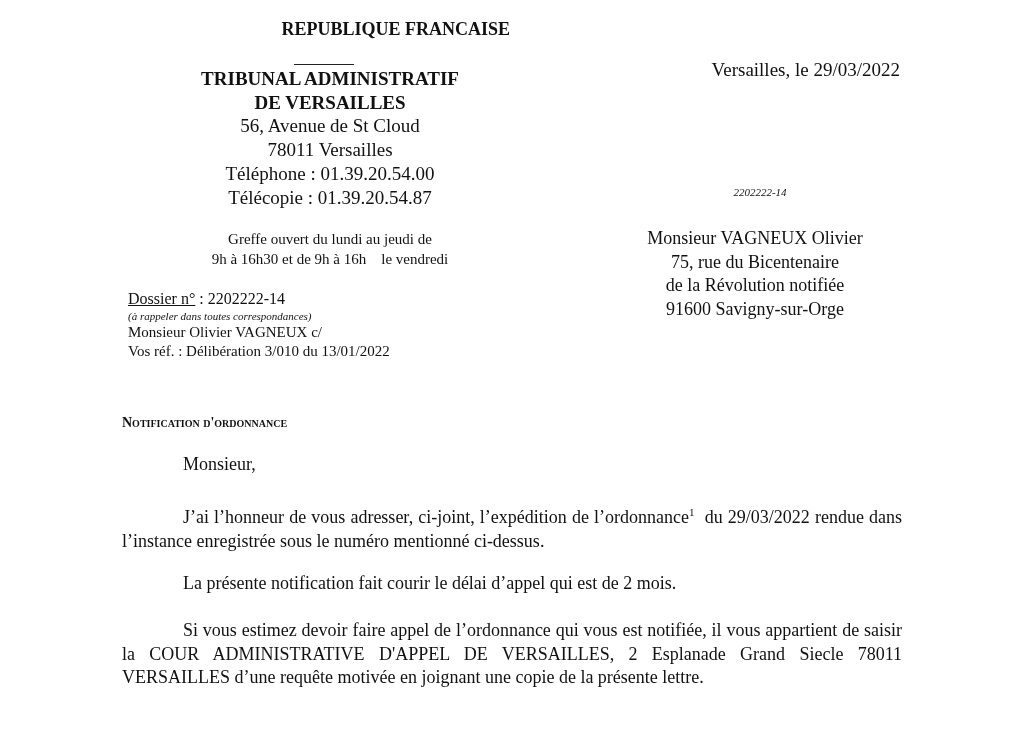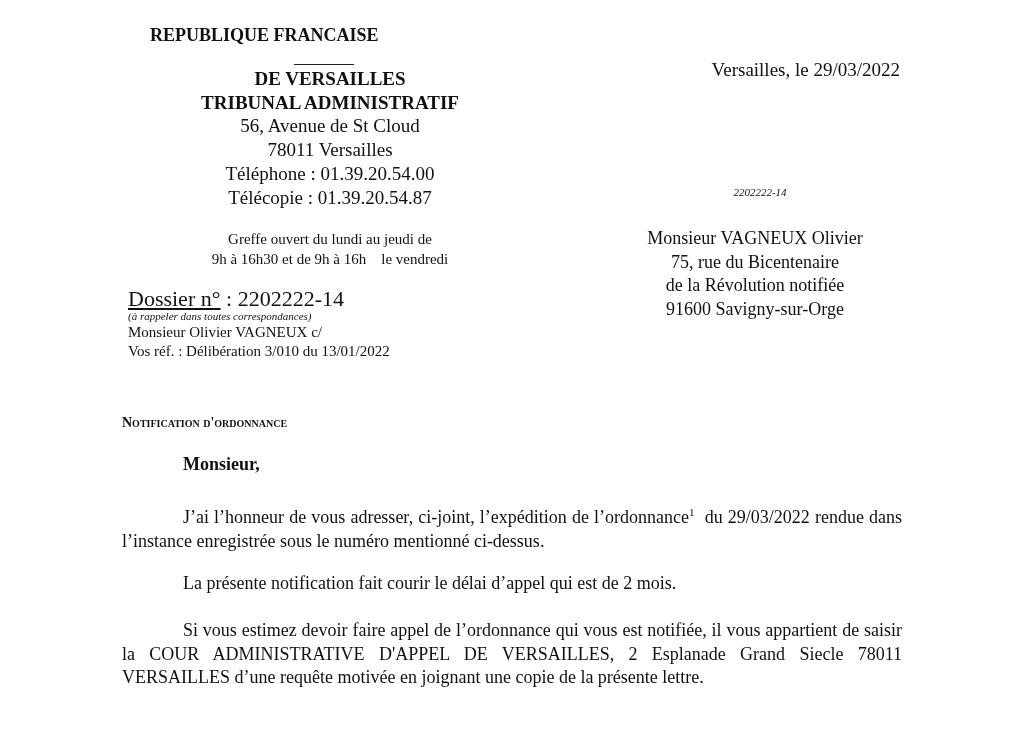--- a/index.html
+++ b/index.html
@@ -13,43 +13,43 @@
       position: relative;
       overflow: hidden;
       font-family: "Liberation Serif", serif;
       color: #111111;
     }
     .abs { position: absolute; }
     .bold { font-weight: normal; }
 
     
     .rep-title {
-      left: 150px; top: 25px; width: 360px;
-      font-size: 18px; font-weight: bold; text-align: left;
+      left: 150px; top: 19px; width: 360px;
+      font-size: 18px; font-weight: bold; text-align: right;
     }
     .rule {
       left: 294px; top: 64px; width: 60px; height: 0;
       border-top: 1.3px solid #222;
     }
     .tribunal {
       left: 150px; top: 67px; width: 360px;
       font-size: 19px; font-weight: bold; text-align: center; line-height: 24px;
     }
     .address-left {
       left: 150px; top: 114px; width: 360px;
       font-size: 19px; text-align: center; line-height: 24px;
     }
     .hours {
       left: 150px; top: 229px; width: 360px;
       font-size: 15px; text-align: center; line-height: 20px;
     }
     .dossier-block {
       left: 128px; top: 289px; width: 380px;
     }
-    .dossier-line { font-size: 22px; line-height: 20px; }
+    .dossier-line { font-size: 16px; line-height: 20px; }
     .dossier-label { text-decoration: underline; }
     .dossier-note { font-size: 11px; font-style: italic; line-height: 14px; }
     .dossier-small { font-size: 15px; line-height: 19px; }
 
     
     .date-line {
       left: 620px; top: 19px; width: 280px;
       font-size: 19px; text-align: right; margin-top: 40px;
     }
     .ref-right {
@@ -62,40 +62,39 @@
     }
 
     
     .notif-title {
       left: 122px; top: 415px;
       font-size: 14px; font-weight: bold; font-variant: small-caps;
     }
     .salutation {
       left: 183px; top: 454px;
       font-size: 18px;
-      font-weight: bold;
     }
     .para {
       left: 122px; width: 780px;
       font-size: 18px; line-height: 23.5px; text-align: justify;
     }
     .para .indent { display: inline-block; width: 61px; }
     .p1 { top: 506px; }
     .p2 { top: 572px; }
     .p3 { top: 619px; }
     sup { font-size: 11px; line-height: 0; }
   </style>
 </head>
 <body>
 
 <div class="abs rep-title">REPUBLIQUE FRANCAISE</div>
 <div class="abs rule"></div>
 <div class="abs tribunal">
+  <div>TRIBUNAL ADMINISTRATIF</div>
   <div>DE VERSAILLES</div>
-  <div>TRIBUNAL ADMINISTRATIF</div>
 </div>
 <div class="abs address-left">
   <div>56, Avenue de St Cloud</div>
   <div>78011 Versailles</div>
   <div>Téléphone : 01.39.20.54.00</div>
   <div>Télécopie : 01.39.20.54.87</div>
 </div>
 <div class="abs hours">
   <div>Greffe ouvert du lundi au jeudi de</div>
   <div style="white-space:pre;">9h à 16h30 et de 9h à 16h    le vendredi</div>

